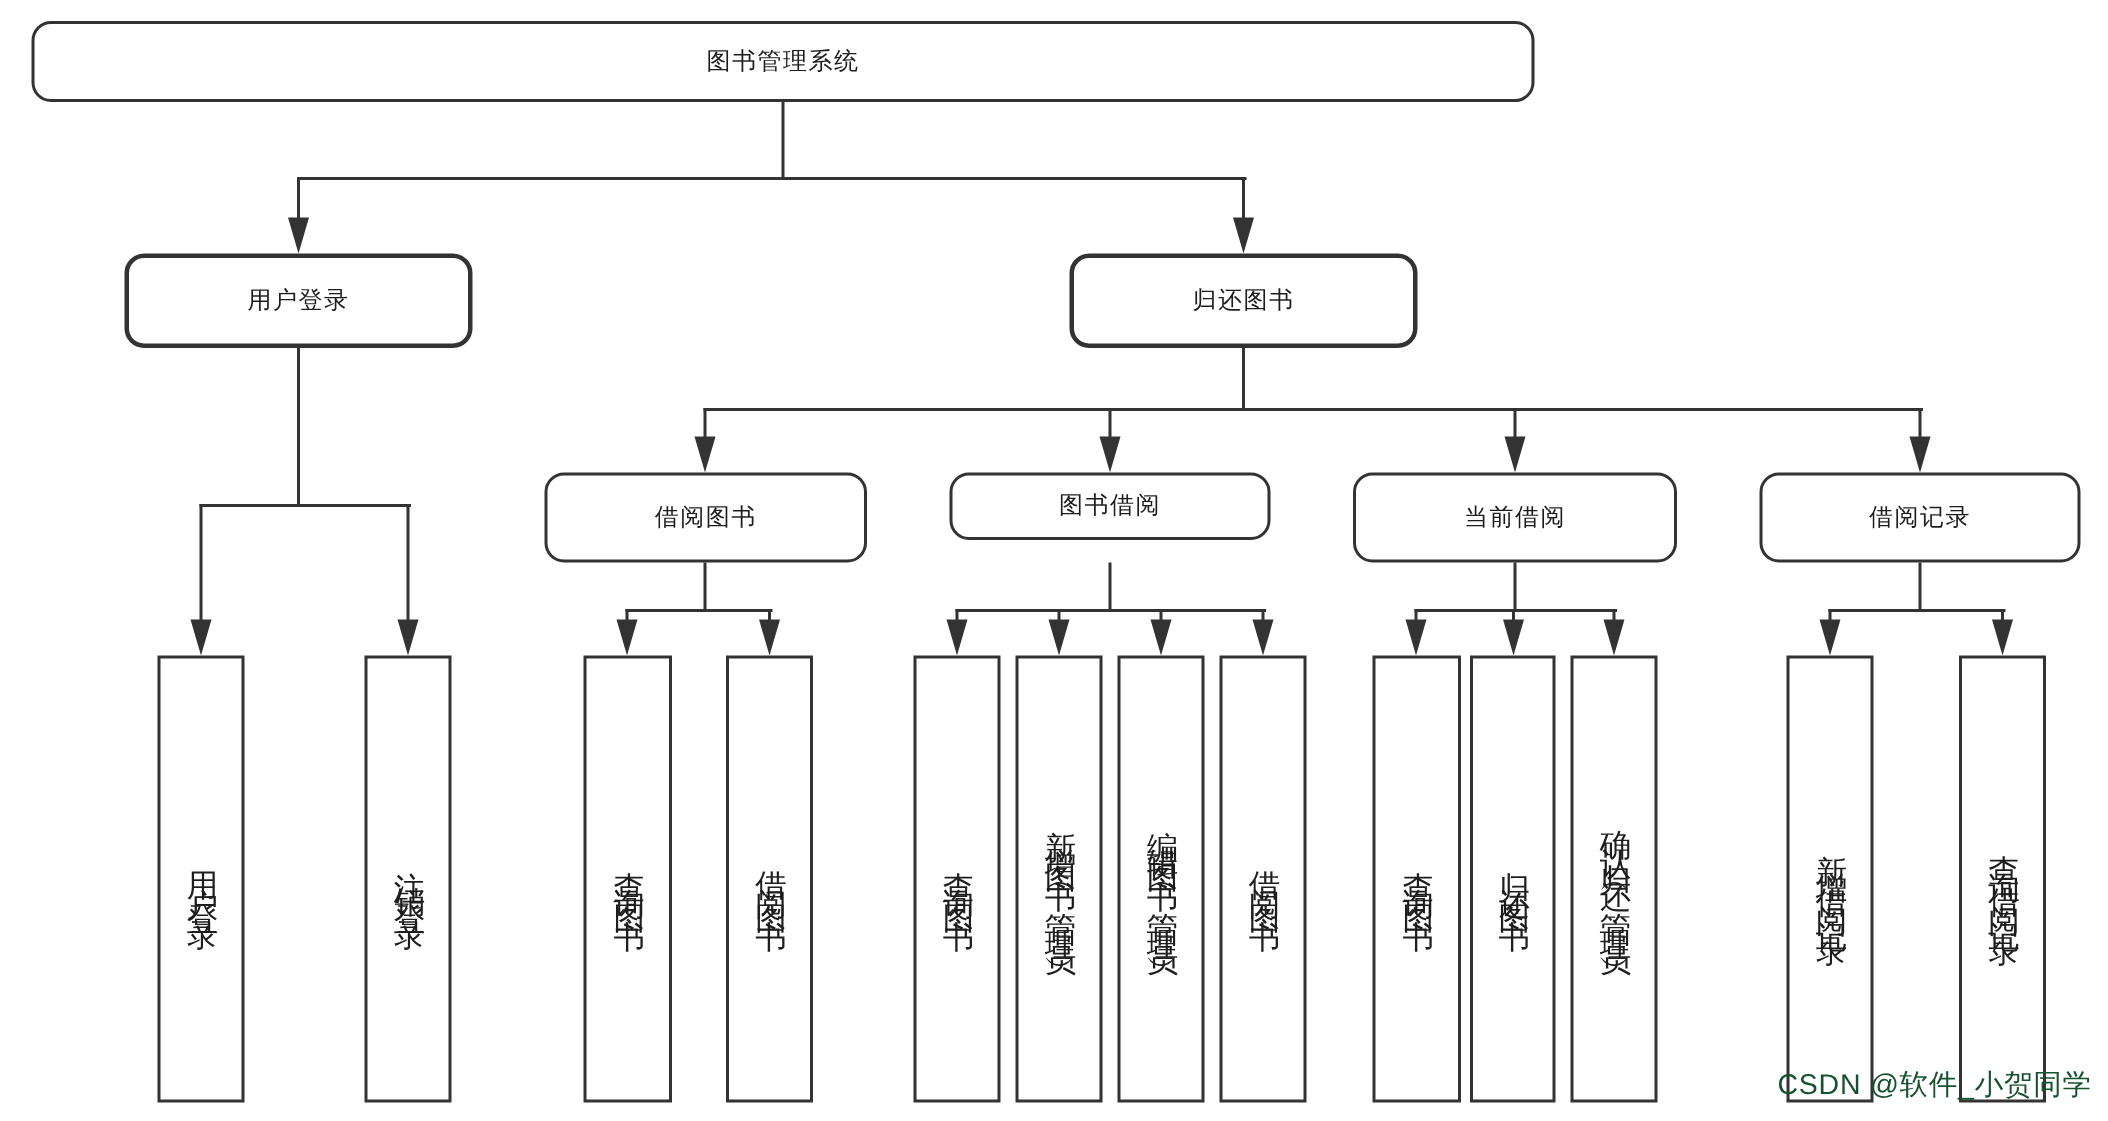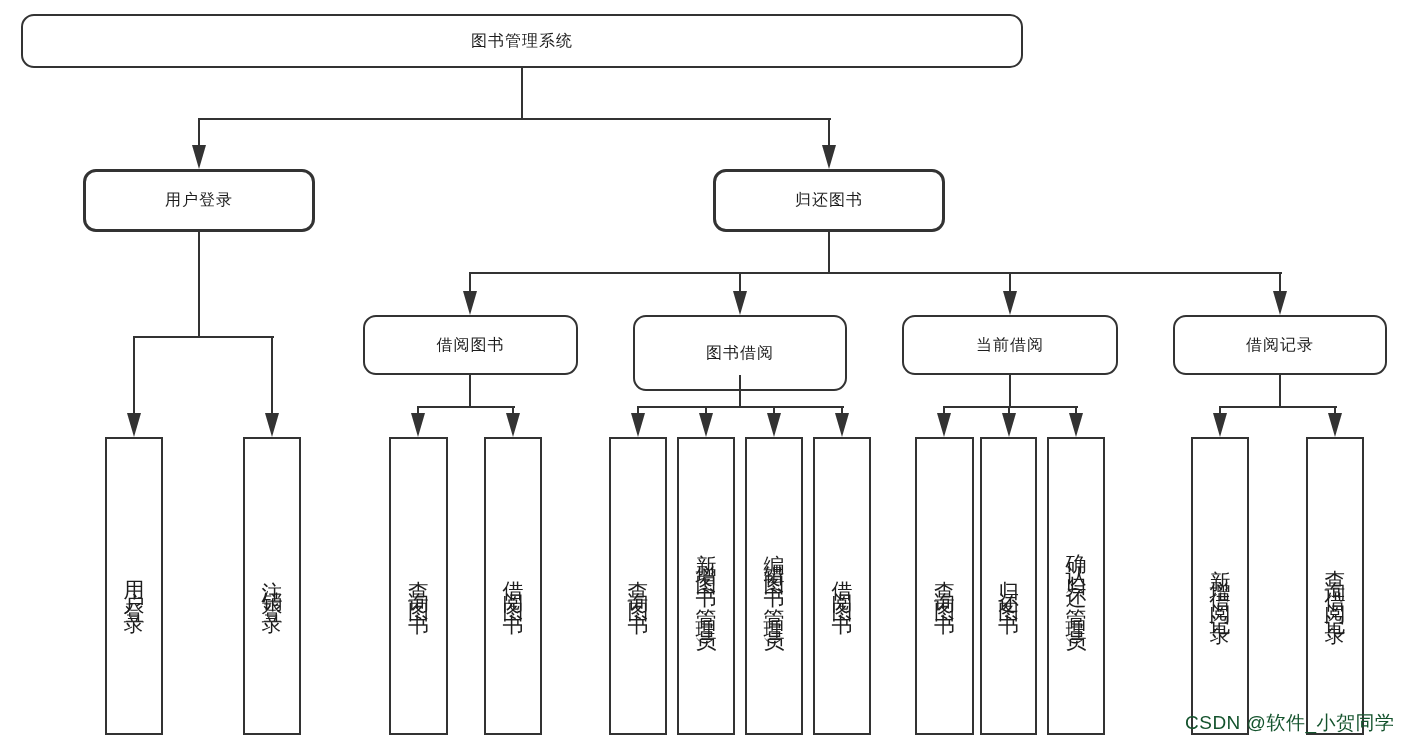--- a/index.html
+++ b/index.html
@@ -89,21 +89,21 @@
     <div class="vl" style="left:1279px;top:272px;height:22px;"></div>
     <div class="ah" style="left:463px;top:291px;"></div>
     <div class="ah" style="left:733px;top:291px;"></div>
     <div class="ah" style="left:1003px;top:291px;"></div>
     <div class="ah" style="left:1273px;top:291px;"></div>
   </div>
 
   <div class="box hbox" style="left:363px;top:315px;width:215px;height:60px;">
     <span>借阅图书</span>
   </div>
-  <div class="box hbox" style="left:633px;top:315px;width:214px;height:76px;">
+  <div class="box hbox" style="left:633px;top:315px;width:214px;height:45px;">
     <span>图书借阅</span>
   </div>
   <div class="box hbox" style="left:1173px;top:315px;width:214px;height:60px;">
     <span>借阅记录</span>
   </div>
   <div class="box hbox" style="left:902px;top:315px;width:216px;height:60px;">
     <span>当前借阅</span>
   </div>
 
   <div>

